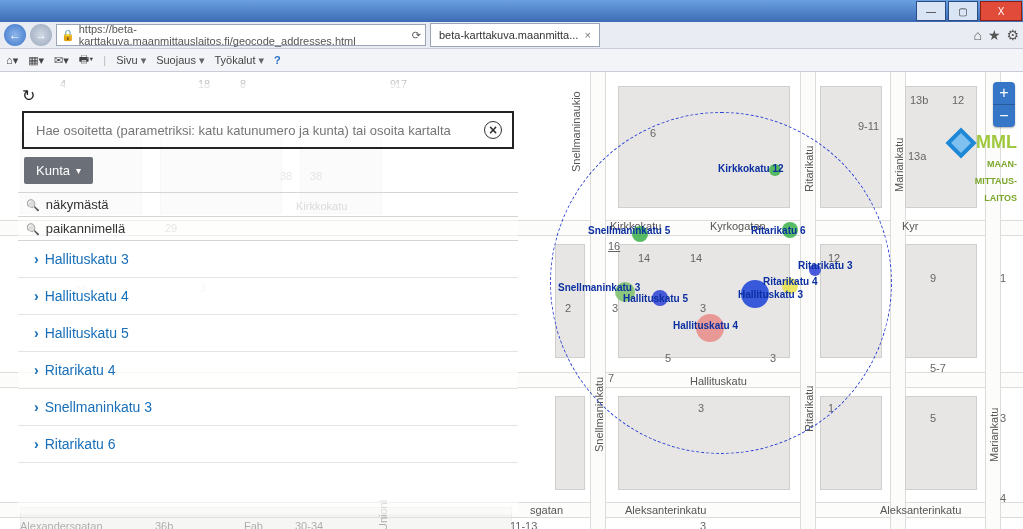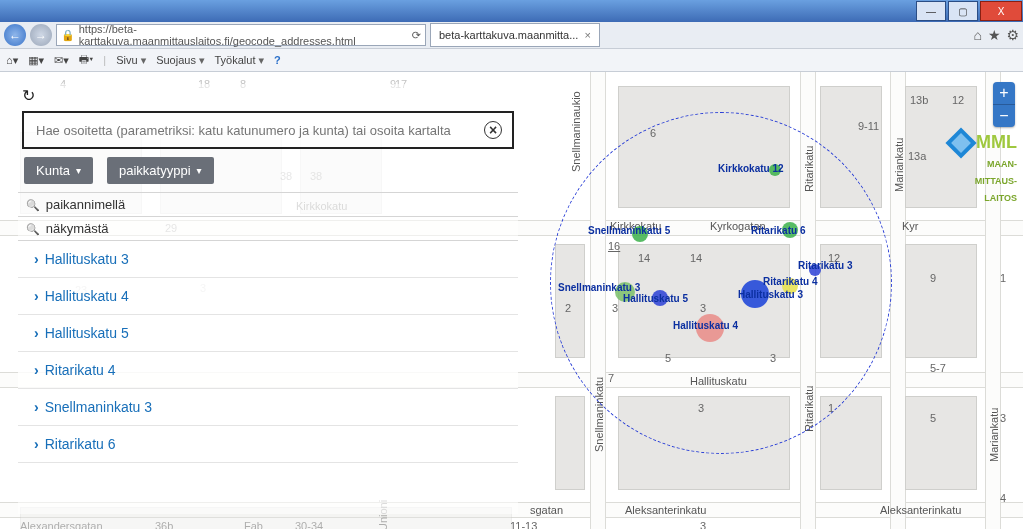--- a/index.html
+++ b/index.html
@@ -232,29 +232,28 @@
   </div>
 
   <div class="panel">
     <span class="refresh-ic">↻</span>
     <div class="searchbox">
       <input type="text" placeholder="Hae osoitetta (parametriksi: katu katunumero ja kunta) tai osoita kartalta" style="">
       <span class="clear">×</span>
     </div>
     <div class="dropdowns">
       <div class="dd">Kunta</div>
-      <div class="dd">paikkatyyppi</div>
     </div>
     <div class="filter">
         <span class="mag"></span>
-        <span>paikannimellä</span>
+        <span>näkymästä</span>
       </div>
     <div class="filter">
         <span class="mag"></span>
-        <span>näkymästä</span>
+        <span>paikannimellä</span>
       </div>
     <div class="results" id="results">
         <div class="result">Hallituskatu 3</div>
         <div class="result">Hallituskatu 4</div>
         <div class="result">Hallituskatu 5</div>
         <div class="result">Ritarikatu 4</div>
         <div class="result">Snellmaninkatu 3</div>
         <div class="result">Ritarikatu 6</div>
       </div>
   </div>

